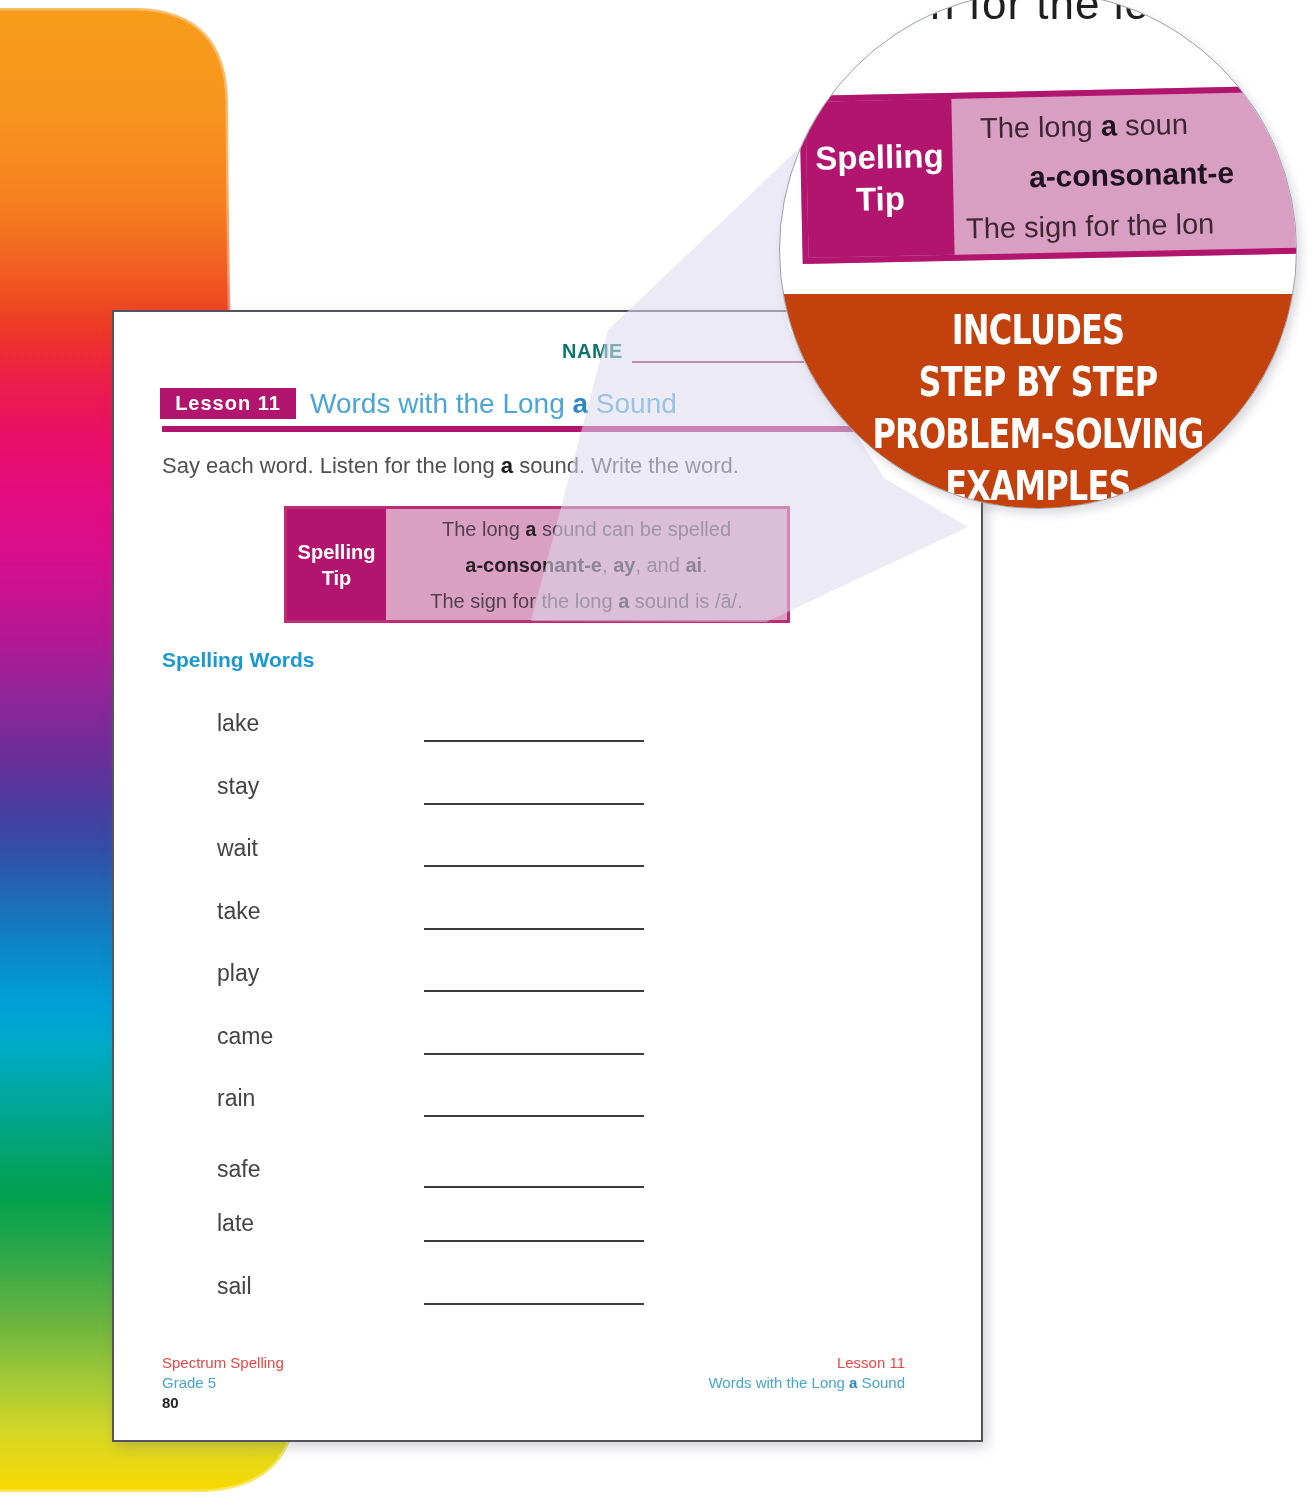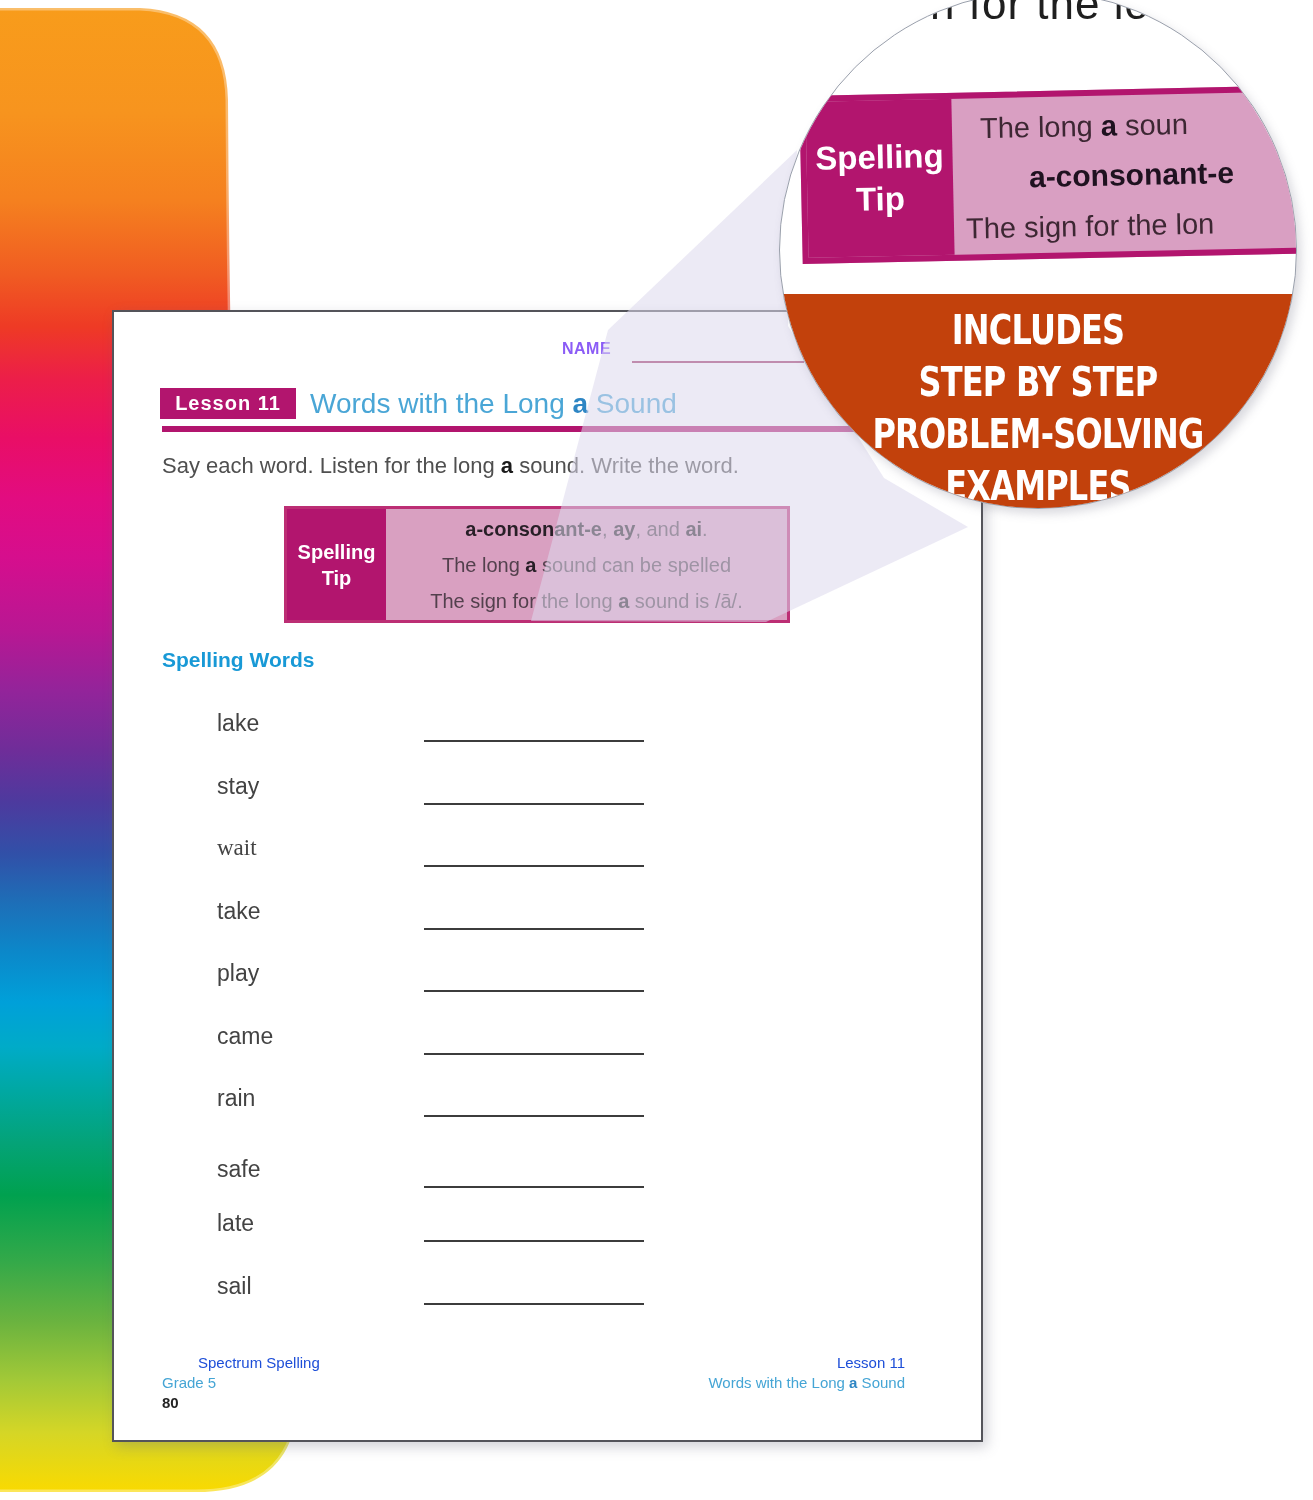--- a/index.html
+++ b/index.html
@@ -4,21 +4,21 @@
 <style>
   html,body{margin:0;padding:0;background:#ffffff;}
   #app{position:relative;width:1313px;height:1500px;overflow:hidden;background:#ffffff;
        font-family:"Liberation Sans",sans-serif;}
   svg.layer{position:absolute;left:0;top:0;pointer-events:none;}
 
   
   .page{position:absolute;left:112px;top:310px;width:871px;height:1132px;background:#ffffff;
         border:2px solid #54545a;box-sizing:border-box;box-shadow:4px 5px 12px rgba(110,110,125,.30);z-index:1;}
   .name-row{position:absolute;left:448px;top:28px;}
-  .name-label{font-size:16px;font-weight:bold;color:#8b5cf6;letter-spacing:.5px;}
+  .name-label{font-size:20px;font-weight:bold;color:#0f766e;letter-spacing:.5px;}
   .name-line{position:absolute;left:518px;top:49px;width:172px;height:2px;background:#9d2f62;}
 
   .lesson-badge{position:absolute;left:46px;top:76px;width:136px;height:31px;background:#b2156e;
                 color:#fff;font-weight:bold;font-size:20px;display:flex;align-items:center;justify-content:center;letter-spacing:1px;}
   .page-title{position:absolute;left:196px;top:76px;font-size:28px;color:#4aa6d6;white-space:nowrap;}
   .page-title .seg-b{color:#2e86c4;font-weight:bold;}
   .title-rule{position:absolute;left:48px;top:114px;width:800px;height:6px;background:#b2156e;}
 
   .instruction{position:absolute;left:48px;top:141px;font-size:22px;color:#4f4f4f;white-space:nowrap;}
   .instruction .seg-b{color:#1a1a1a;font-weight:bold;}
@@ -32,21 +32,21 @@
   .tip-content .seg-b{color:#281f27;font-weight:bold;}
 
   .words-heading{position:absolute;left:48px;top:336px;font-size:21px;font-weight:bold;color:#1899d6;}
   #word-list{position:absolute;left:0;top:398px;width:100%;}
   .word-row{position:absolute;left:0;width:100%;height:62px;}
   .word{position:absolute;left:103px;top:0;font-size:23px;color:#434343;}
   .blank-line{position:absolute;left:310px;top:4px;width:220px;height:26px;border-bottom:2px solid #3c3c3c;}
 
   .footer-left{position:absolute;left:48px;top:1041px;font-size:15px;line-height:20px;}
   .footer-right{position:absolute;right:76px;top:1041px;font-size:15px;line-height:20px;text-align:right;}
-  .f-gray{color:#1d4ed8;margin-left:36px;}
+  .f-gray{color:#ef4444;}
   .f-blue{color:#45a5d5;}
   .f-blue .seg-b{color:#2e86c4;font-weight:bold;}
   .f-page{color:#242424;font-weight:bold;}
 
   
   .circle{position:absolute;left:779px;top:-9px;width:518px;height:518px;border-radius:50%;
           background:#ffffff;border:1px solid #9aa0ac;box-sizing:border-box;overflow:hidden;
           box-shadow:4px 5px 10px rgba(110,110,130,.25);z-index:3;}
   .fragment{position:absolute;left:150px;top:-13px;font-size:44px;color:#1f1f1f;white-space:nowrap;letter-spacing:1px;}
   .mag-tip{position:absolute;left:21px;top:104px;width:600px;height:168px;border:6px solid #b2156e;
@@ -114,37 +114,37 @@
     <div class="title-rule"></div>
 
     <div class="instruction"><span>Say each word. Listen for the long </span><span class="seg-b">a</span><span> sound. Write the word.</span></div>
 
     <div class="tip-box">
       <div class="tip-label">
         <div>Spelling</div>
         <div>Tip</div>
       </div>
       <div class="tip-content">
+        <div><span>The long </span><span class="seg-b">a</span><span> sound can be spelled</span></div>
         <div><span class="seg-b">a-consonant-e</span><span>, </span><span class="seg-b">ay</span><span>, and </span><span class="seg-b">ai</span><span>.</span></div>
-        <div><span>The long </span><span class="seg-b">a</span><span> sound can be spelled</span></div>
         <div><span>The sign for the long </span><span class="seg-b">a</span><span> sound is /ā/.</span></div>
       </div>
     </div>
 
     <div class="words-heading">Spelling Words</div>
     <div id="word-list">
         <div class="word-row" style="top: 0px;">
           <span class="word">lake</span>
           <span class="blank-line"></span>
         </div>
         <div class="word-row" style="top: 62.5px;">
           <span class="word">stay</span>
           <span class="blank-line"></span>
         </div>
-        <div class="word-row" style="top: 125px; font-family: Liberation Serif, serif;">
+        <div class="word-row" style="top: 125px;">
           <span class="word">wait</span>
           <span class="blank-line"></span>
         </div>
         <div class="word-row" style="top: 187.5px;">
           <span class="word">take</span>
           <span class="blank-line"></span>
         </div>
         <div class="word-row" style="top: 250px;">
           <span class="word">play</span>
           <span class="blank-line"></span>

